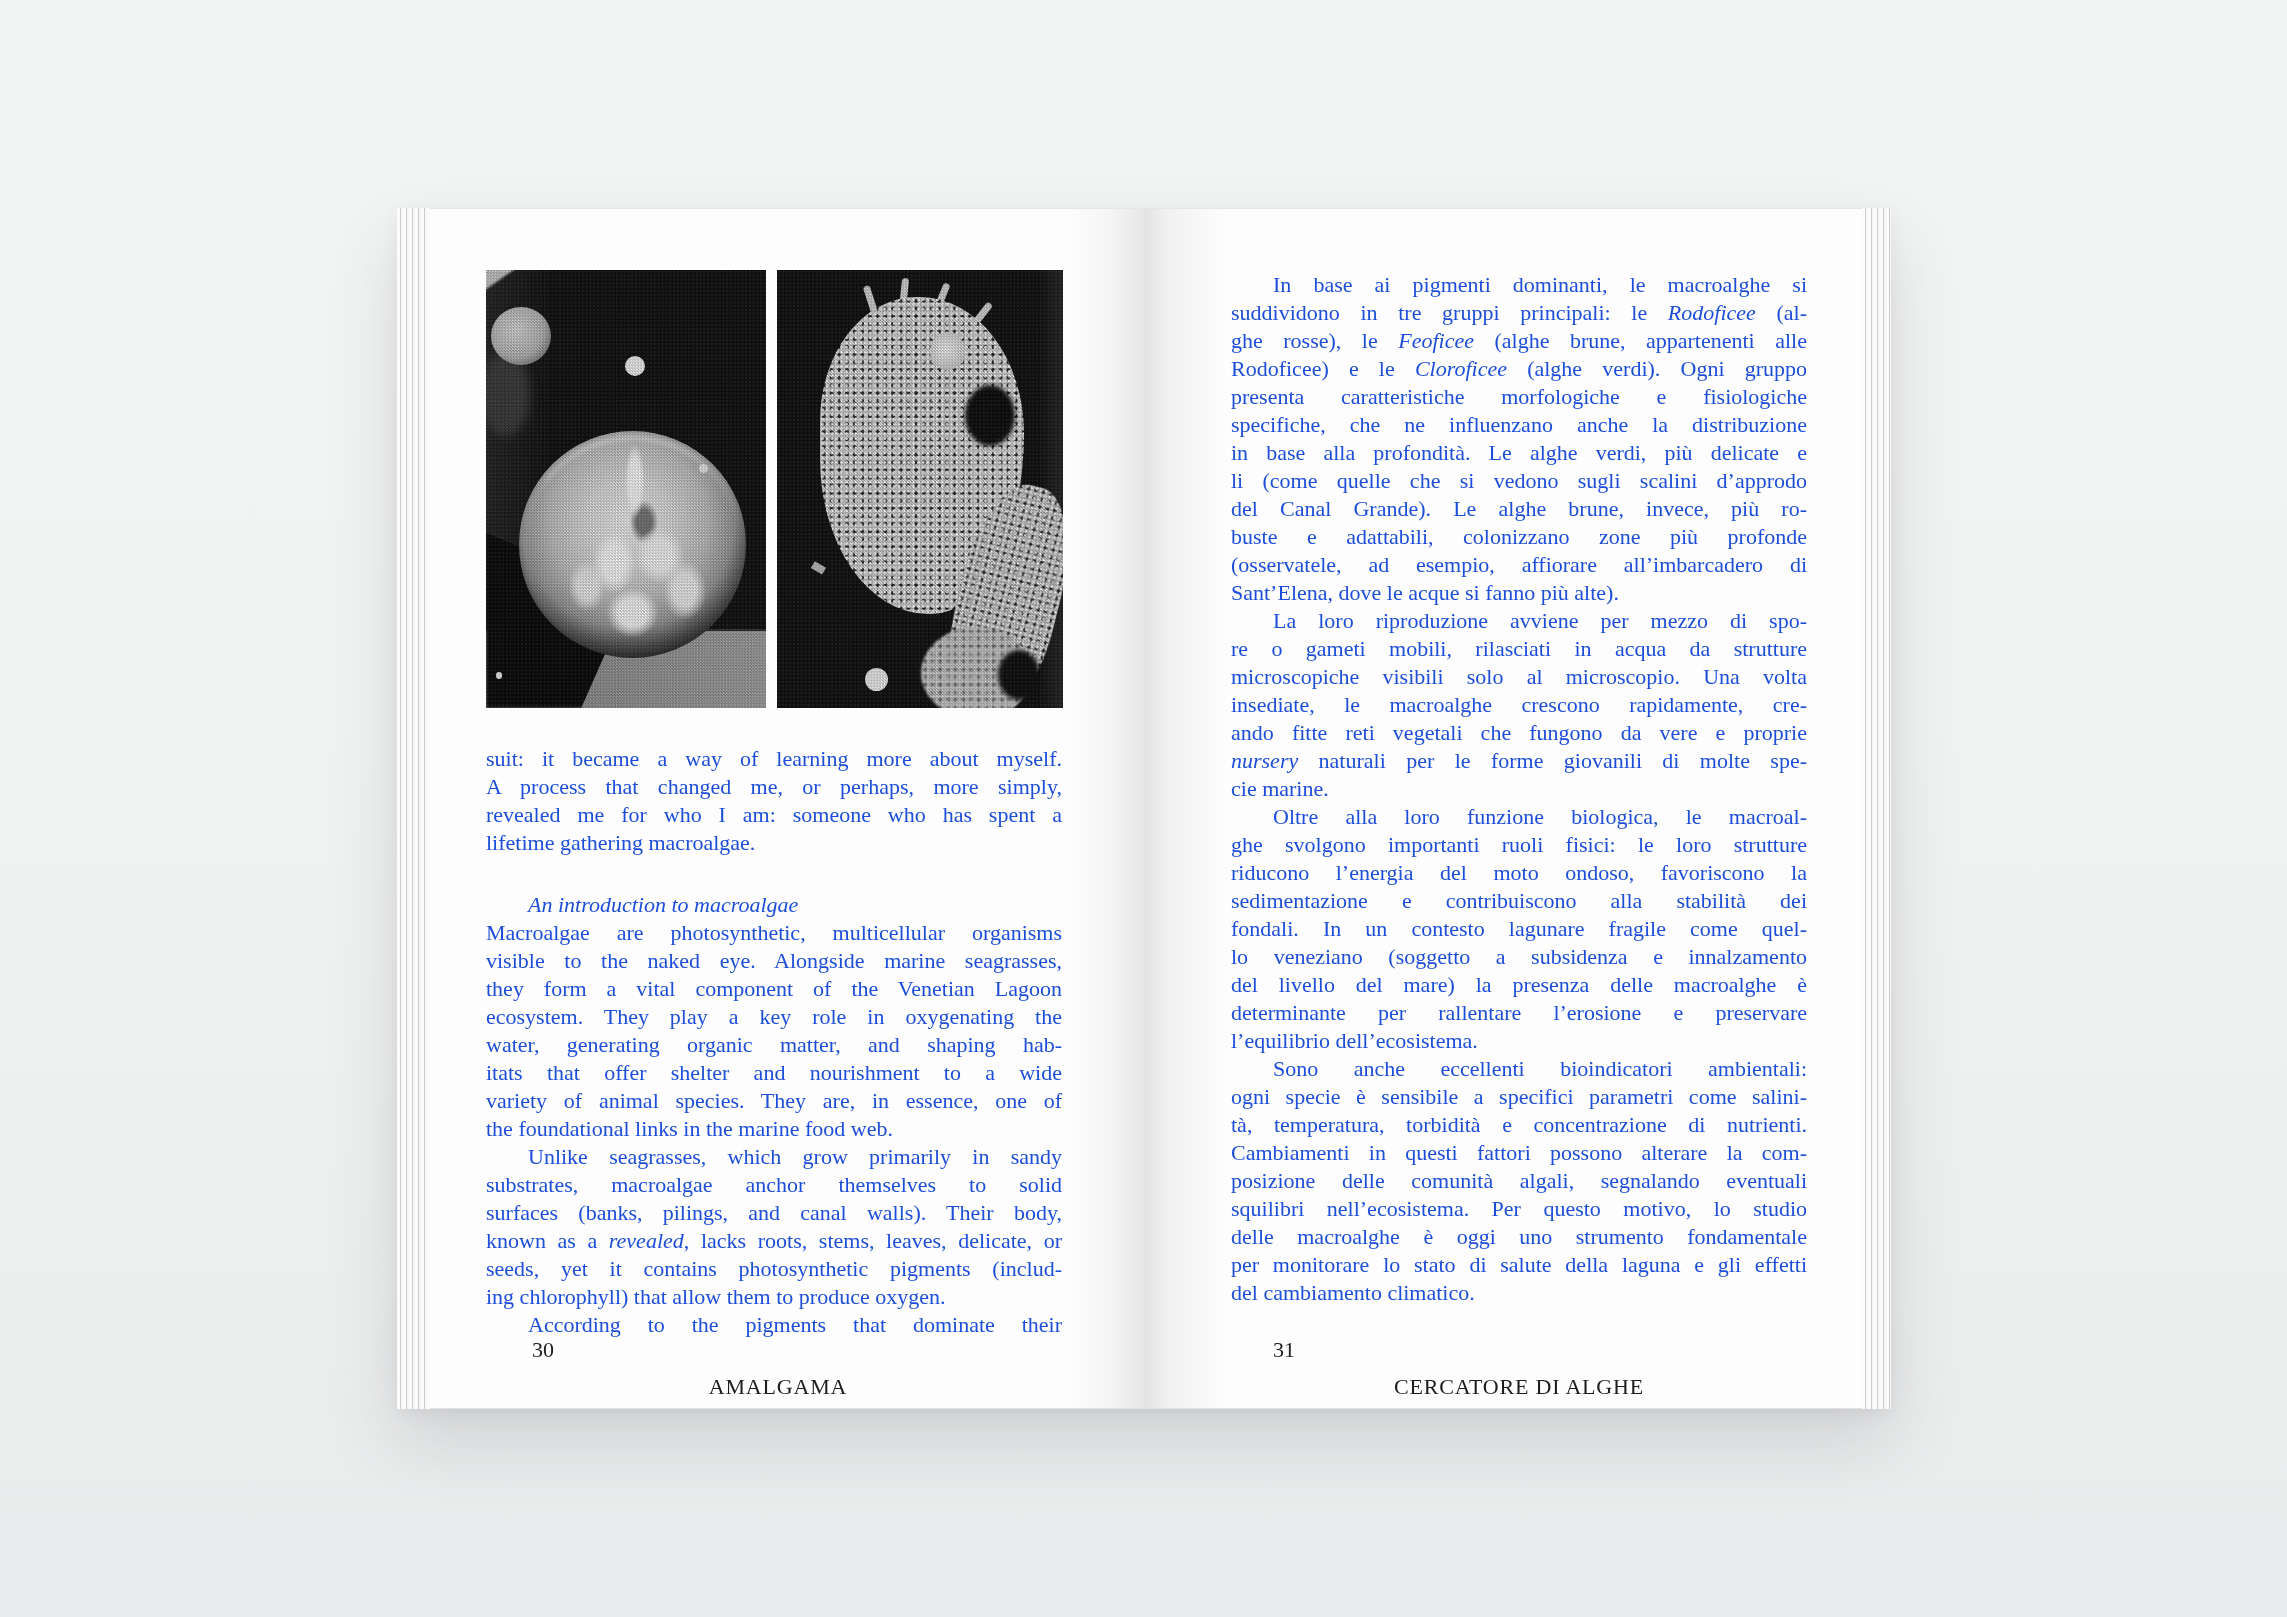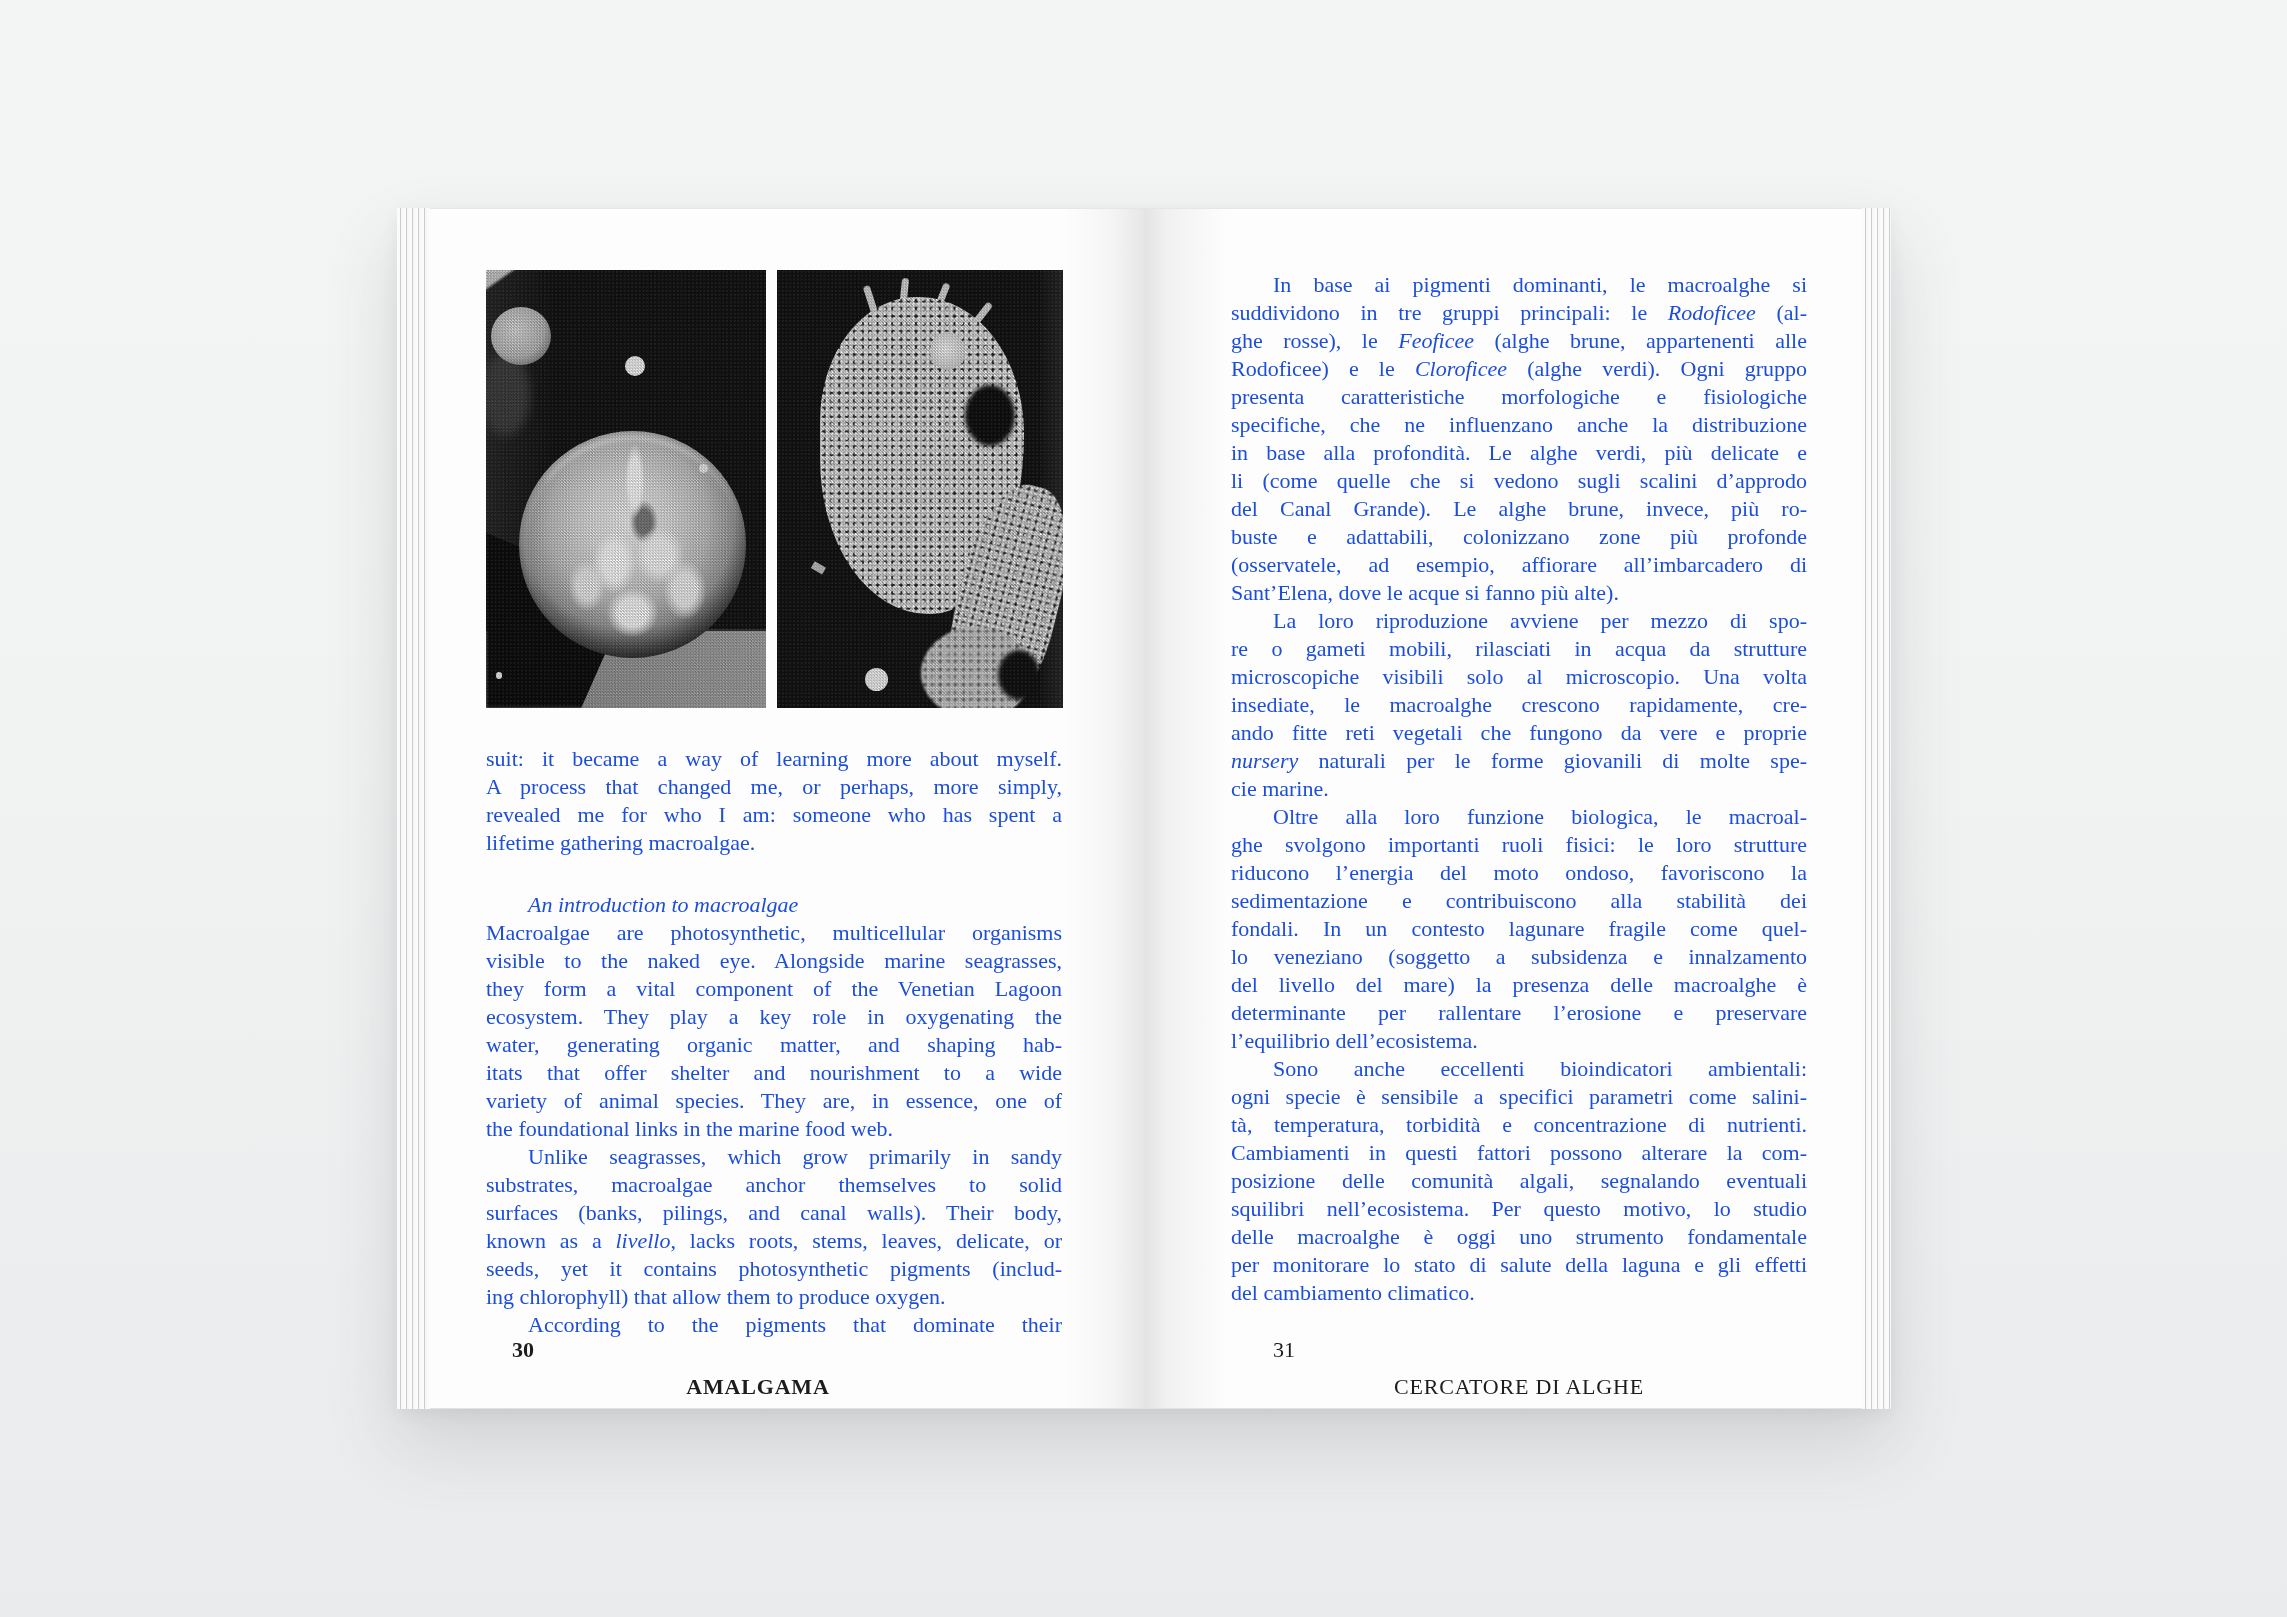--- a/index.html
+++ b/index.html
@@ -75,21 +75,21 @@
   .p2-fleck{left:35px;top:294px;width:13.4px;height:7.7px;background:#bdbdbd;transform:rotate(30deg);}
   
   .body-text{width:576px;font-size:22px;line-height:28px;}
   .line{height:28px;text-align:justify;text-align-last:justify;white-space:nowrap;}
   .line.endline{text-align-last:left;}
   .line.indent{padding-left:42px;}
   .para.heading .line{text-align-last:left;font-style:italic;padding-left:42px;}
   .para.space-above{margin-top:34px;}
   .em{font-style:italic;}
   .footer{position:absolute;top:1127px;width:576px;font-size:22px;line-height:28px;color:#1d1d1d;}
-  .footer-left{left:40px;font-weight:bold;}
+  .footer-left{left:60px;}
   .footer-right{left:801px;}
   .pgnum{position:absolute;left:42px;top:0;}
   .running{display:block;text-align:center;letter-spacing:0.8px;margin-top:37px;}
 </style>
 </head>
 <body>
 
 <div class="scene">
   <div class="book">
     <div class="edge edge-left"></div>
@@ -143,21 +143,21 @@
               <div class="line"><span>ecosystem. They play a key role in oxygenating the</span></div>
               <div class="line"><span>water, generating organic matter, and shaping hab-</span></div>
               <div class="line"><span>itats that offer shelter and nourishment to a wide</span></div>
               <div class="line"><span>variety of animal species. They are, in essence, one of</span></div>
               <div class="line endline"><span>the foundational links in the marine food web.</span></div>
             </div>
             <div class="para">
               <div class="line indent"><span>Unlike seagrasses, which grow primarily in sandy</span></div>
               <div class="line"><span>substrates, macroalgae anchor themselves to solid</span></div>
               <div class="line"><span>surfaces (banks, pilings, and canal walls). Their body,</span></div>
-              <div class="line"><span>known as a </span><span class="em">livello</span><span>, lacks roots, stems, leaves, delicate, or</span></div>
+              <div class="line"><span>known as a </span><span class="em">revealed</span><span>, lacks roots, stems, leaves, delicate, or</span></div>
               <div class="line"><span>seeds, yet it contains photosynthetic pigments (includ-</span></div>
               <div class="line endline"><span>ing chlorophyll) that allow them to produce oxygen.</span></div>
             </div>
             <div class="para">
               <div class="line indent"><span>According to the pigments that dominate their</span></div>
             </div>
           </div>
       </div>
       <div class="footer footer-left">
         <span class="pgnum">30</span>

